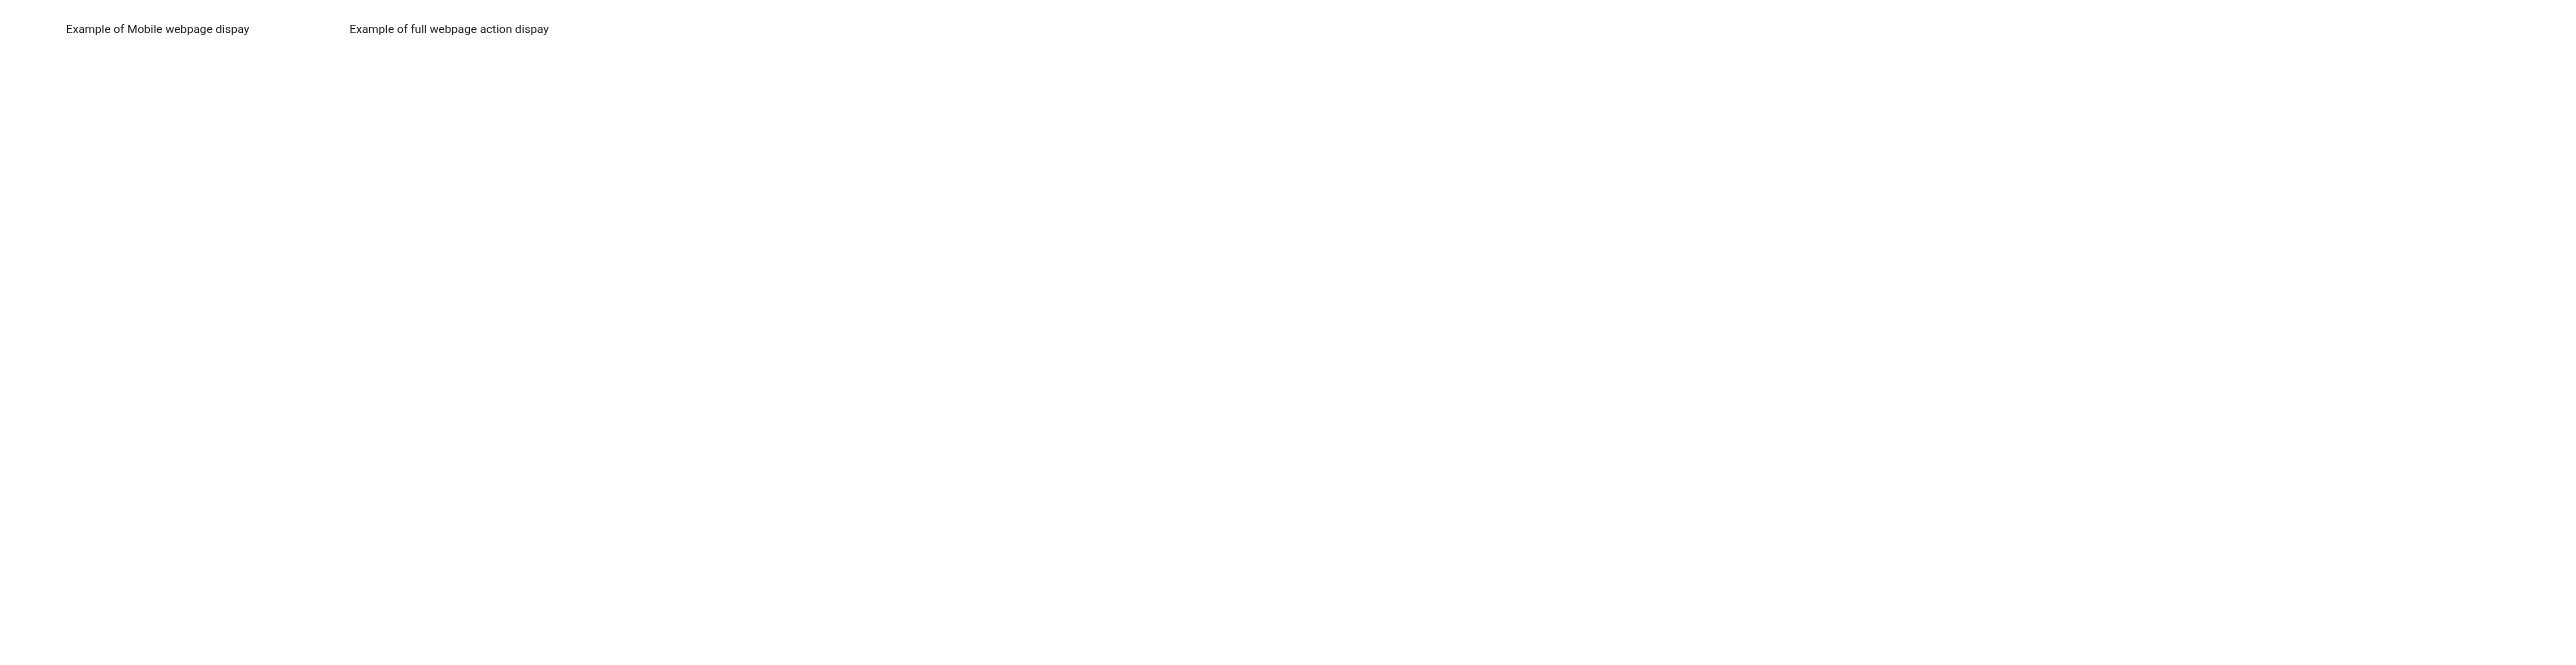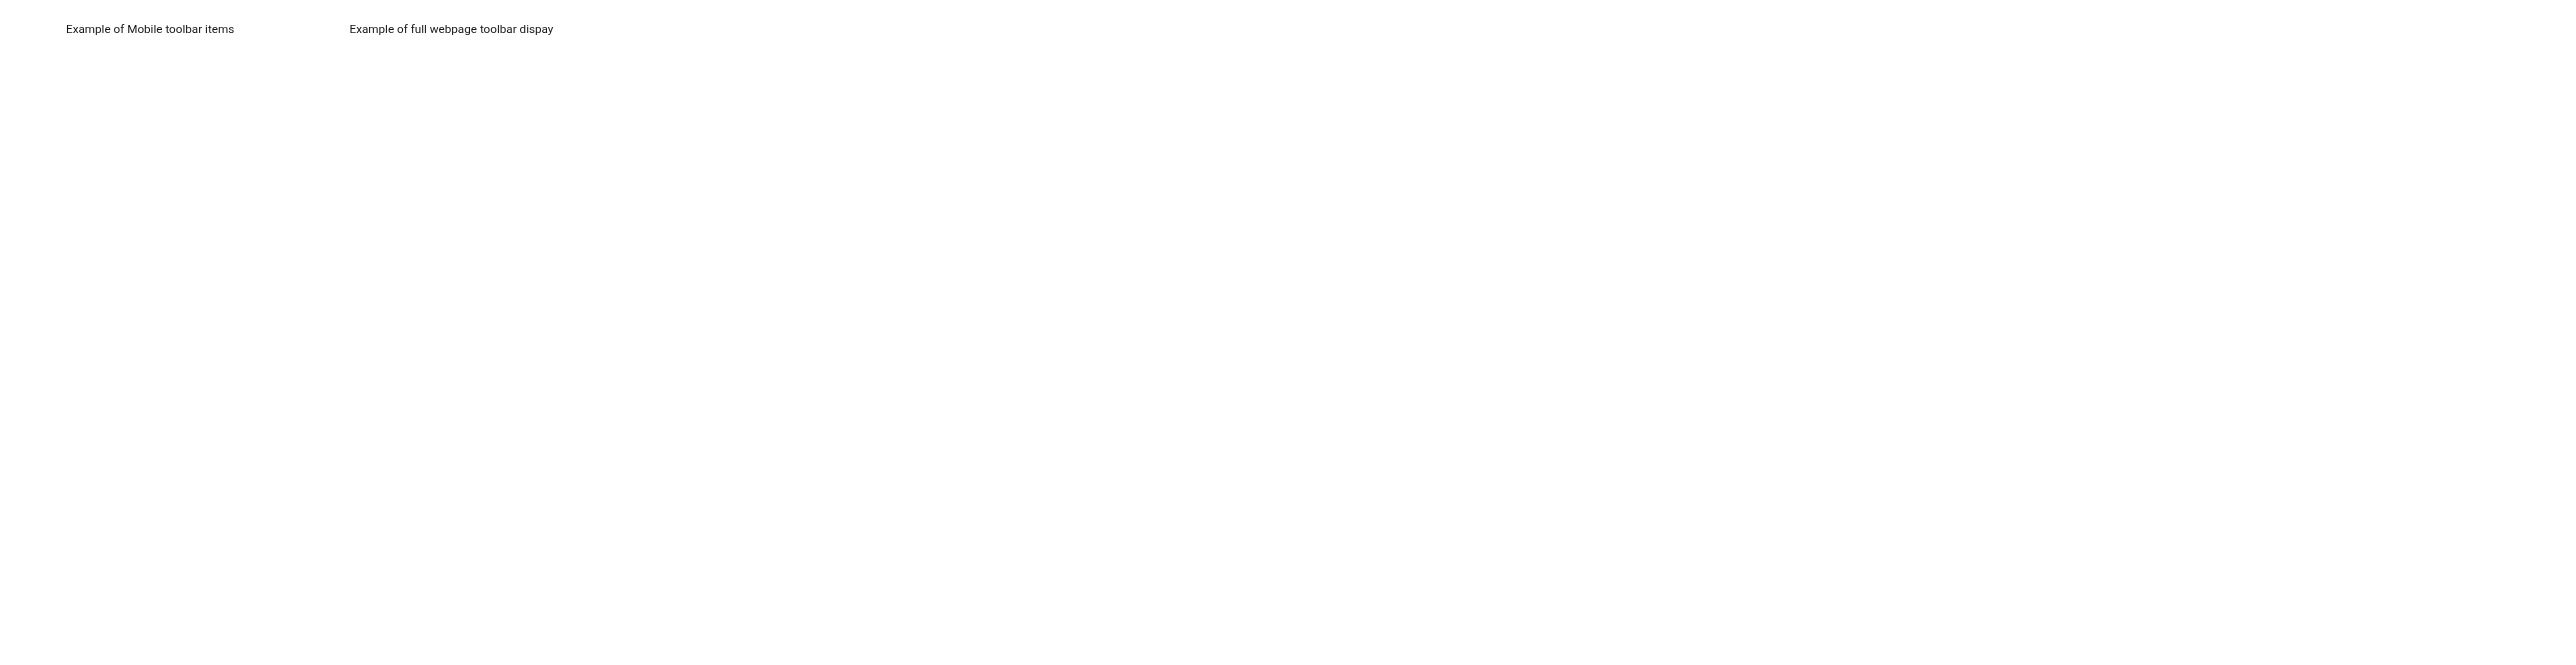--- a/index.html
+++ b/index.html
@@ -178,21 +178,21 @@
     z-index: 10;
   }
   .hand svg * { stroke: #e000c4; fill: none; stroke-width: 2; stroke-linecap: round; }
 </style>
 </head>
 <body>
 
 <div class="page">
 
   <div class="mobile-block">
-    <div class="label">Example of Mobile toolbar items</div>
+    <div class="label">Example of Mobile webpage dispay</div>
 
     <div class="mobile-toolbar">
       <button class="icon-btn">
         <svg width="13" height="13" viewBox="0 0 24 24">
             <path d="M3 4h18l-7 9v6l-4 2v-8L3 4z"></path>
           </svg>
       </button>
       <button class="icon-btn">
         <svg width="13" height="13" viewBox="0 0 24 24">
           <path d="M7 4v14l-3-3 3 3 3-3-3 3V4z" fill="none"></path>
@@ -227,21 +227,21 @@
 
   <div class="menu mobile-menu" id="mobile-menu">
       <div class="menu-item">Link</div>
       <div class="menu-item">Action</div>
       <div class="menu-item">Action 2</div>
       <div class="menu-item disabled">Disabled link</div>
       <div class="menu-item disabled">Disabled action</div>
     </div>
 
   <div class="full-block">
-    <div class="label" style="margin-left:17.5px;">Example of  full webpage  toolbar dispay</div>
+    <div class="label" style="margin-left:17.5px;">Example of  full webpage  action dispay</div>
 
     <div class="full-toolbar" style="margin-left:17.5px;">
       <div class="filter-select">
         <svg class="funnel" viewBox="0 0 24 24">
             <path d="M3 4h18l-7 9v6l-4 2v-8L3 4z" fill="#151515"></path>
           </svg>
         <span>Name</span>
         <svg class="caret" viewBox="0 0 10 10">
             <path d="M1 3l4 4 4-4z" fill="#151515"></path>
           </svg>

